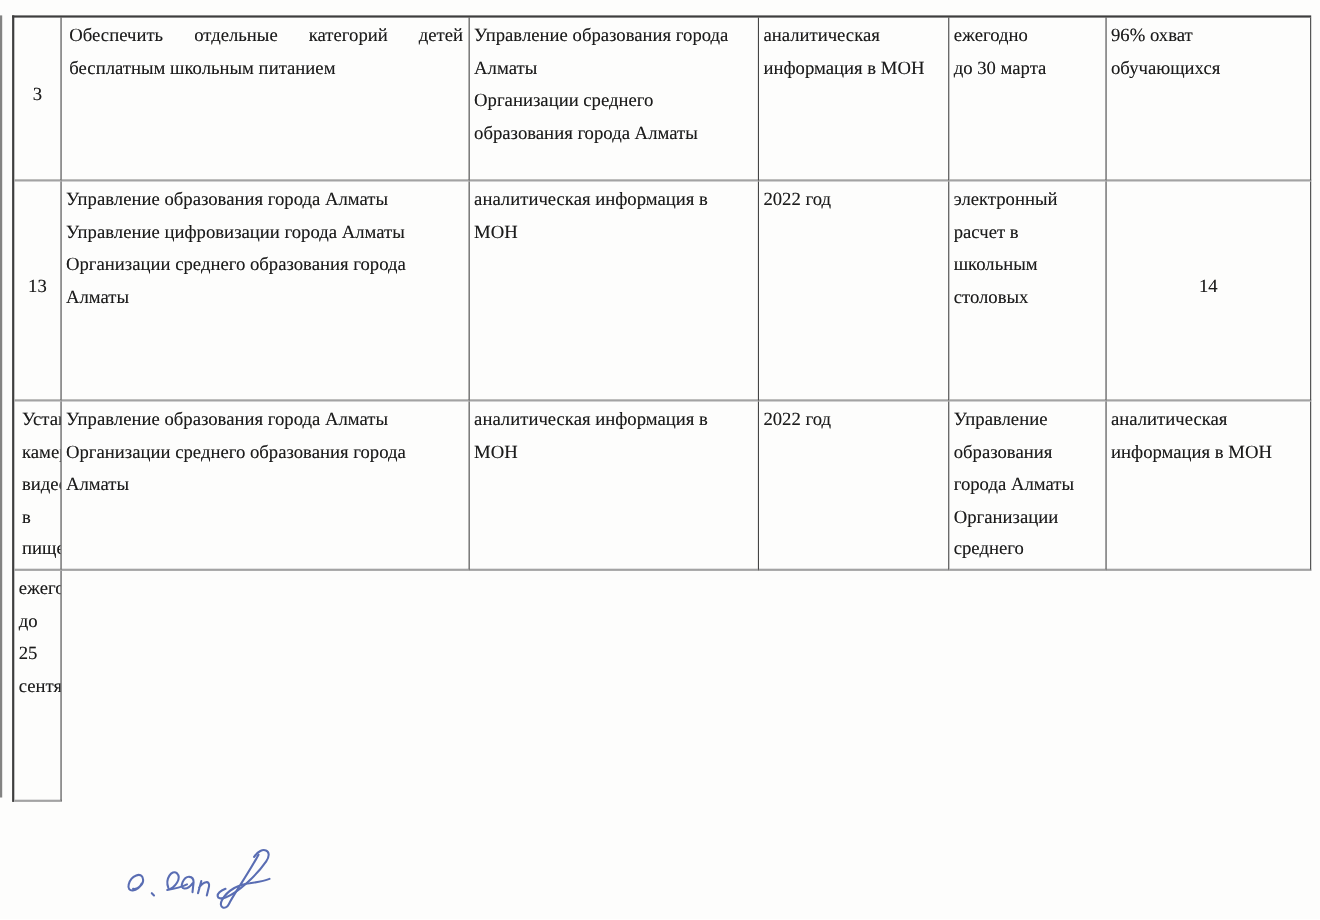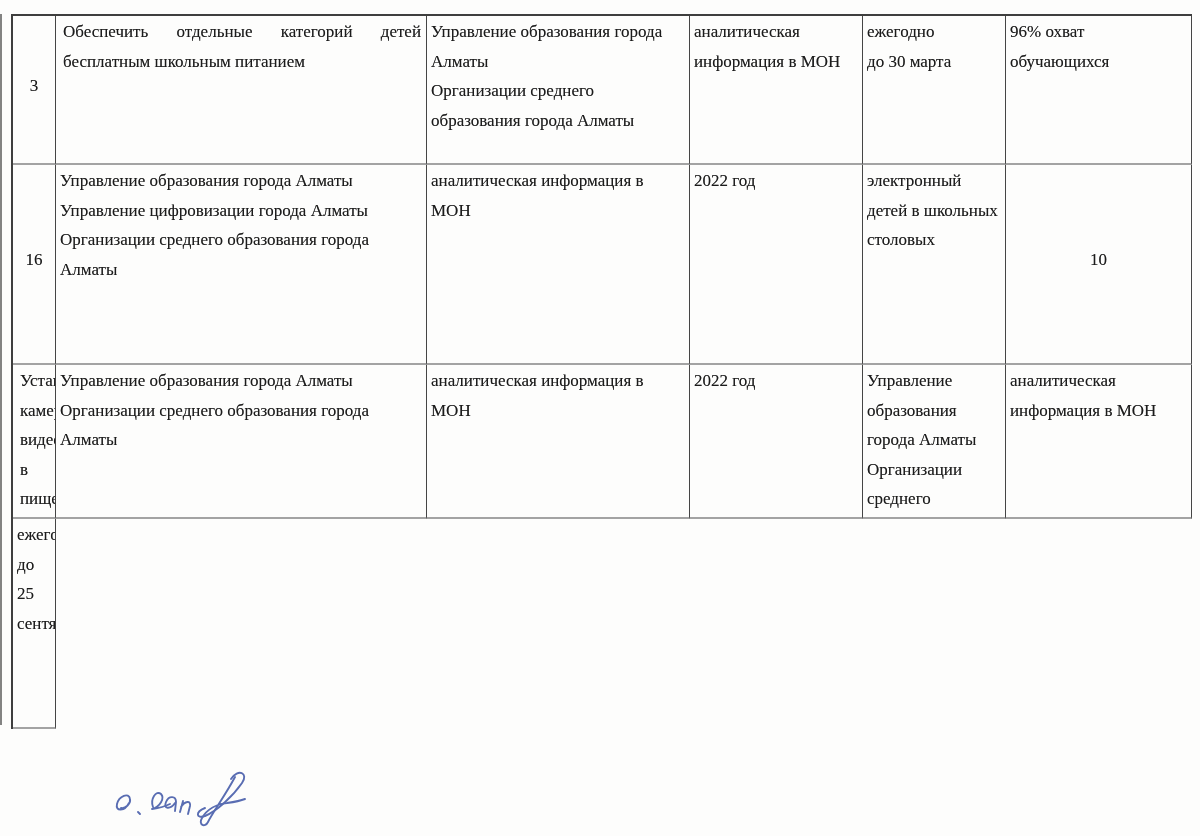--- a/index.html
+++ b/index.html
@@ -68,29 +68,29 @@
 
     <div class="cell num">3</div>
     <div class="cell task"><p>Обеспечить отдельные категорий детей бесплатным школьным питанием</p></div>
     <div class="cell center prewrap">Управление образования города Алматы
 Организации среднего образования города Алматы</div>
     <div class="cell center">аналитическая информация в МОН</div>
     <div class="cell center prewrap">ежегодно
 до 30 марта</div>
     <div class="cell center">96% охват обучающихся</div>
 
-    <div class="cell num">16</div>
+    <div class="cell num">13</div>
     <div class="cell center prewrap">Управление образования города Алматы
 Управление цифровизации города Алматы
 Организации среднего образования города Алматы</div>
     <div class="cell center">аналитическая информация в МОН</div>
     <div class="cell center prewrap">2022 год</div>
-    <div class="cell center">электронный детей в школьных столовых</div>
+    <div class="cell center">электронный расчет в школьным столовых</div>
 
-    <div class="cell num">10</div>
+    <div class="cell num">14</div>
     <div class="cell task"><p>Установить камеры видеонаблюдения в пищеблоках отдельные столовых</p></div>
     <div class="cell center prewrap">Управление образования города Алматы
 Организации среднего образования города Алматы</div>
     <div class="cell center">аналитическая информация в МОН</div>
     <div class="cell center prewrap">2022 год</div>
 
     <div class="cell center prewrap">Управление образования города Алматы
 Организации среднего образования города Алматы</div>
     <div class="cell center">аналитическая информация в МОН</div>
     <div class="cell center prewrap">ежегодно

